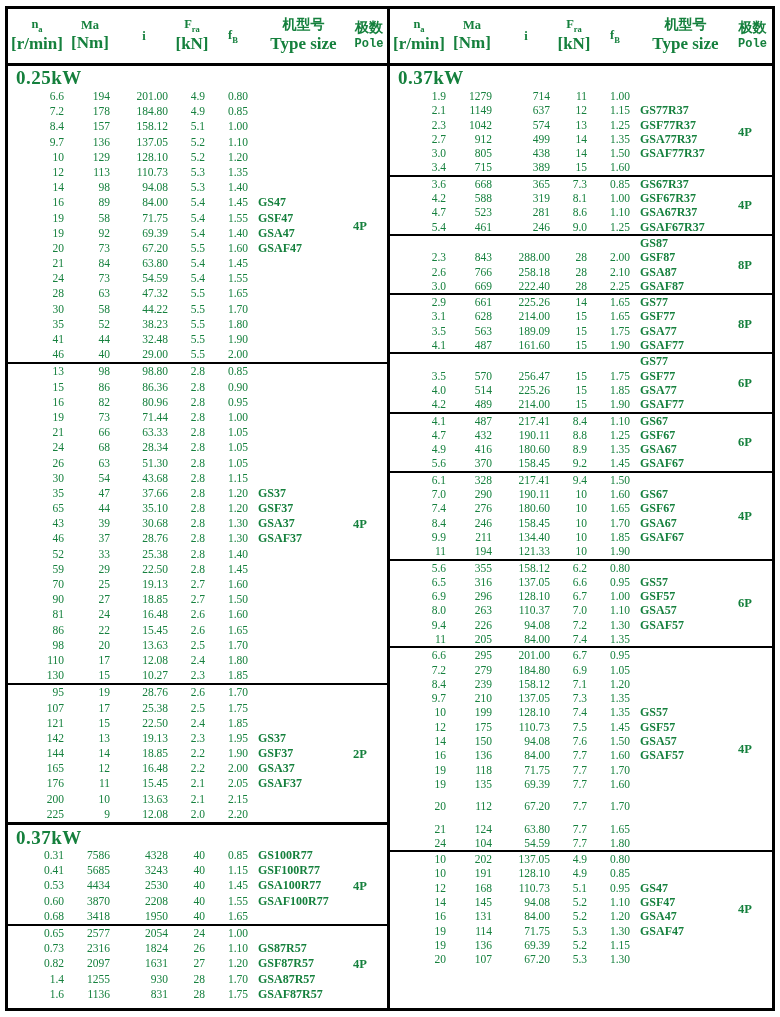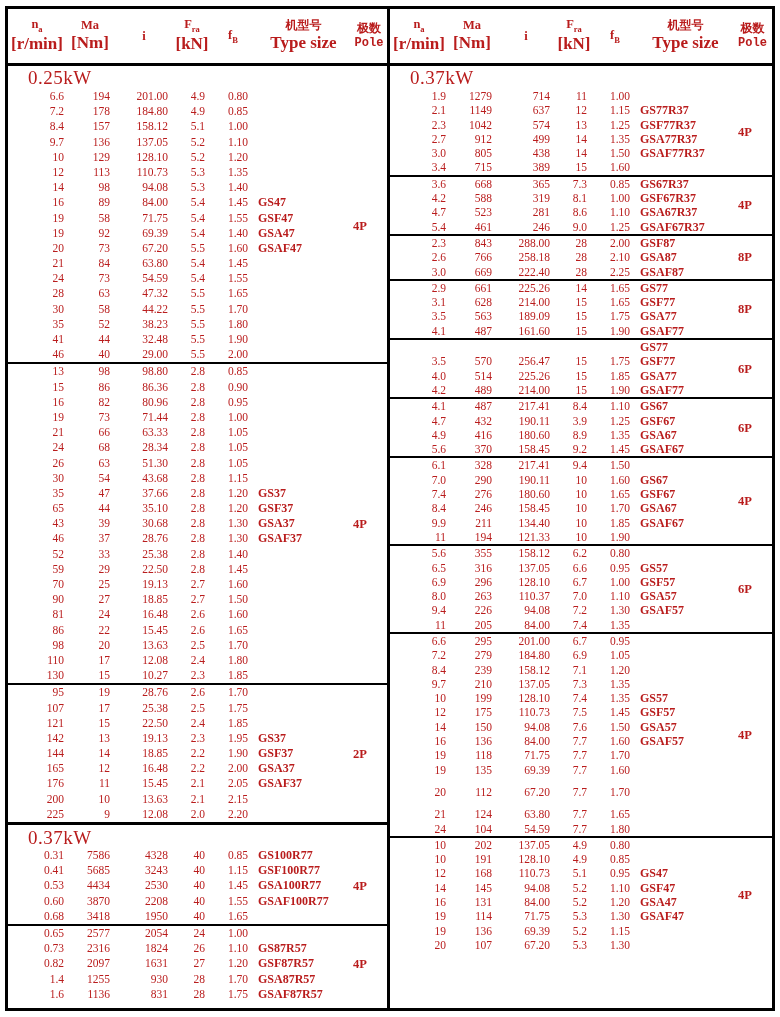--- a/index.html
+++ b/index.html
@@ -1,18 +1,18 @@
 <!DOCTYPE html>
 <html><head>
 <meta charset="utf-8">
 <style>
   * { box-sizing: border-box; }
   html,body { margin:0; padding:0; background:#e8e8e8; }
   .page {
-    width:780px; height:1017px; background:#ffffff; color:#b91c1c;
+    width:780px; height:1017px; background:#ffffff; color:#15803d;
     font-family:"Liberation Serif", serif;
     padding:6px 5px; position:relative;
   }
   .table-outer {
     width:100%; height:100%;
     border:3px solid #000;
     display:flex;
   }
   .half { width:50%; display:flex; flex-direction:column; overflow:hidden; }
   .half.left { border-right:3px solid #000; }
@@ -21,30 +21,30 @@
   .col-header {
     display:grid;
     grid-template-columns:58px 48px 60px 36px 46px 95px 1fr;
     border-bottom:3px solid #000;
     height:57px; font-weight:bold; flex:0 0 auto;
   }
   .hcell { display:flex; flex-direction:column; justify-content:center; align-items:center; text-align:center; line-height:1.2; }
   .hcell .sym { font-size:12.5px; }
   .hcell .sym sub { font-size:8.5px; }
   .hcell .unit { font-size:17px; }
-  .hc-type .sym, .hc-pole .sym { font-size:12px; font-family:Liberation Mono, monospace; }
+  .hc-type .sym, .hc-pole .sym { font-size:14px; font-family:Liberation Serif, serif; }
   .hc-pole .unit { font-family:"Liberation Mono",monospace; font-size:12px; }
 
   .body { flex:1; display:flex; flex-direction:column; }
   .left .body  { --rh:15.2px; }
   .right .body { --rh:14.3px; }
 
   .section-title {
-    font-size:19px; font-weight:normal; height:23px; line-height:23px;
-    padding-left:20px; flex:0 0 auto; letter-spacing:0.5px;
+    font-size:19px; font-weight:bold; height:23px; line-height:23px;
+    padding-left:8px; flex:0 0 auto; letter-spacing:0.5px;
   }
   .section-title.bordered { border-top:3px solid #000; height:26px; line-height:25px; }
 
   .block { position:relative; flex:0 0 auto; }
   .block + .block { border-top:2px solid #000; }
 
   .row {
     display:grid;
     grid-template-columns:58px 48px 60px 36px 46px 95px 1fr;
     height:var(--rh); line-height:var(--rh); font-size:11.5px;
@@ -692,20 +692,28 @@
               <div class="c-ma">461</div>
               <div class="c-i">246</div>
               <div class="c-fra">9.0</div>
               <div class="c-fb">1.25</div>
               <div class="c-type">GSAF67R37</div>
             </div>
             <span class="pole">4P</span>
           </div>
           <div class="block">
             <div class="row">
+              <div class="c-na"></div>
+              <div class="c-ma"></div>
+              <div class="c-i"></div>
+              <div class="c-fra"></div>
+              <div class="c-fb"></div>
+              <div class="c-type">GS87</div>
+            </div>
+            <div class="row">
               <div class="c-na">2.3</div>
               <div class="c-ma">843</div>
               <div class="c-i">288.00</div>
               <div class="c-fra">28</div>
               <div class="c-fb">2.00</div>
               <div class="c-type">GSF87</div>
             </div>
             <div class="row">
               <div class="c-na">2.6</div>
               <div class="c-ma">766</div>
@@ -800,21 +808,21 @@
               <div class="c-ma">487</div>
               <div class="c-i">217.41</div>
               <div class="c-fra">8.4</div>
               <div class="c-fb">1.10</div>
               <div class="c-type">GS67</div>
             </div>
             <div class="row">
               <div class="c-na">4.7</div>
               <div class="c-ma">432</div>
               <div class="c-i">190.11</div>
-              <div class="c-fra">3.9</div>
+              <div class="c-fra">8.8</div>
               <div class="c-fb">1.25</div>
               <div class="c-type">GSF67</div>
             </div>
             <div class="row">
               <div class="c-na">4.9</div>
               <div class="c-ma">416</div>
               <div class="c-i">180.60</div>
               <div class="c-fra">8.9</div>
               <div class="c-fb">1.35</div>
               <div class="c-type">GSA67</div>

